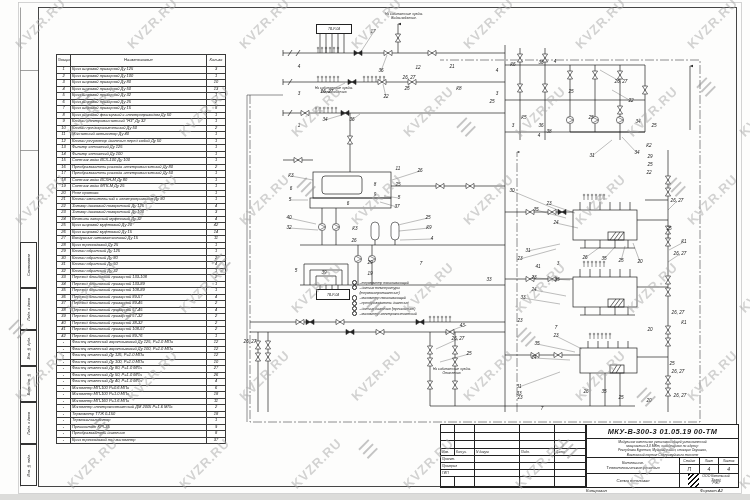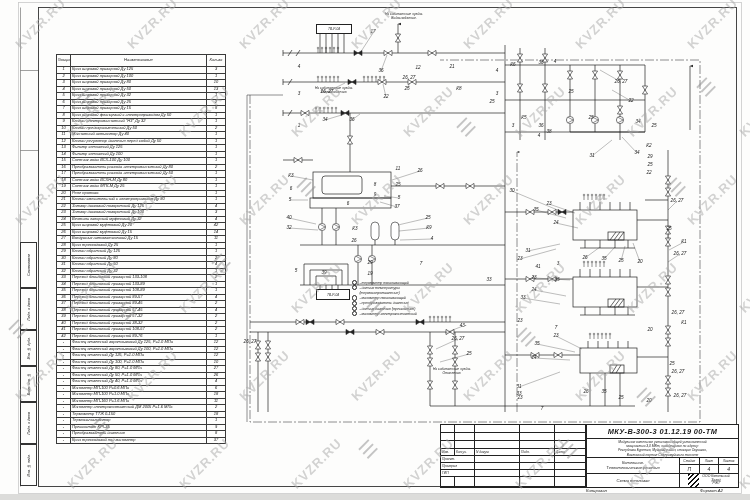--- a/index.html
+++ b/index.html
@@ -742,21 +742,21 @@
       <div class="sigcell" style="left: 34px; top: 45px; width: 45px; height: 7px; position: absolute;"></div>
       <div class="sigcell" style="left: 79px; top: 45px; width: 35px; height: 7px; position: absolute;"></div>
       <div class="sigcell" style="left: 114px; top: 45px; width: 31px; height: 7px; position: absolute;"></div>
       <div class="sigcell" style="left: 0px; top: 52px; width: 14px; height: 10px; position: absolute;"></div>
       <div class="sigcell" style="left: 14px; top: 52px; width: 20px; height: 10px; position: absolute;"></div>
       <div class="sigcell" style="left: 34px; top: 52px; width: 45px; height: 10px; position: absolute;"></div>
       <div class="sigcell" style="left: 79px; top: 52px; width: 35px; height: 10px; position: absolute;"></div>
       <div class="sigcell" style="left: 114px; top: 52px; width: 31px; height: 10px; position: absolute;"></div>
     </div>
   <div class="tbr">
-    <div class="tb-doc">МКУ-В-300-3 01.12.19 00-ТМ</div>
+    <div class="tb-doc">МКУ-В-300-3 01.05.19 00-ТМ</div>
     <div class="tb-desc" id="tb-desc">Модульная котельная установка общей установленной<br>мощностью 3,0 МВт, находящаяся по адресу:<br>Республика Бурятия, Муйский район, станция Окусикан,<br>Восточный портал Северомуйского тоннеля</div>
     <div class="tb-r3">
       <div class="tb-obj" id="tb-obj">
           <span>Котельная.</span>
           <span>Теплотехнические решения</span>
         </div>
       <div class="tb-sss">
         <div class="tb-sss-h">
           <div>Стадия</div>
           <div>Лист</div>

